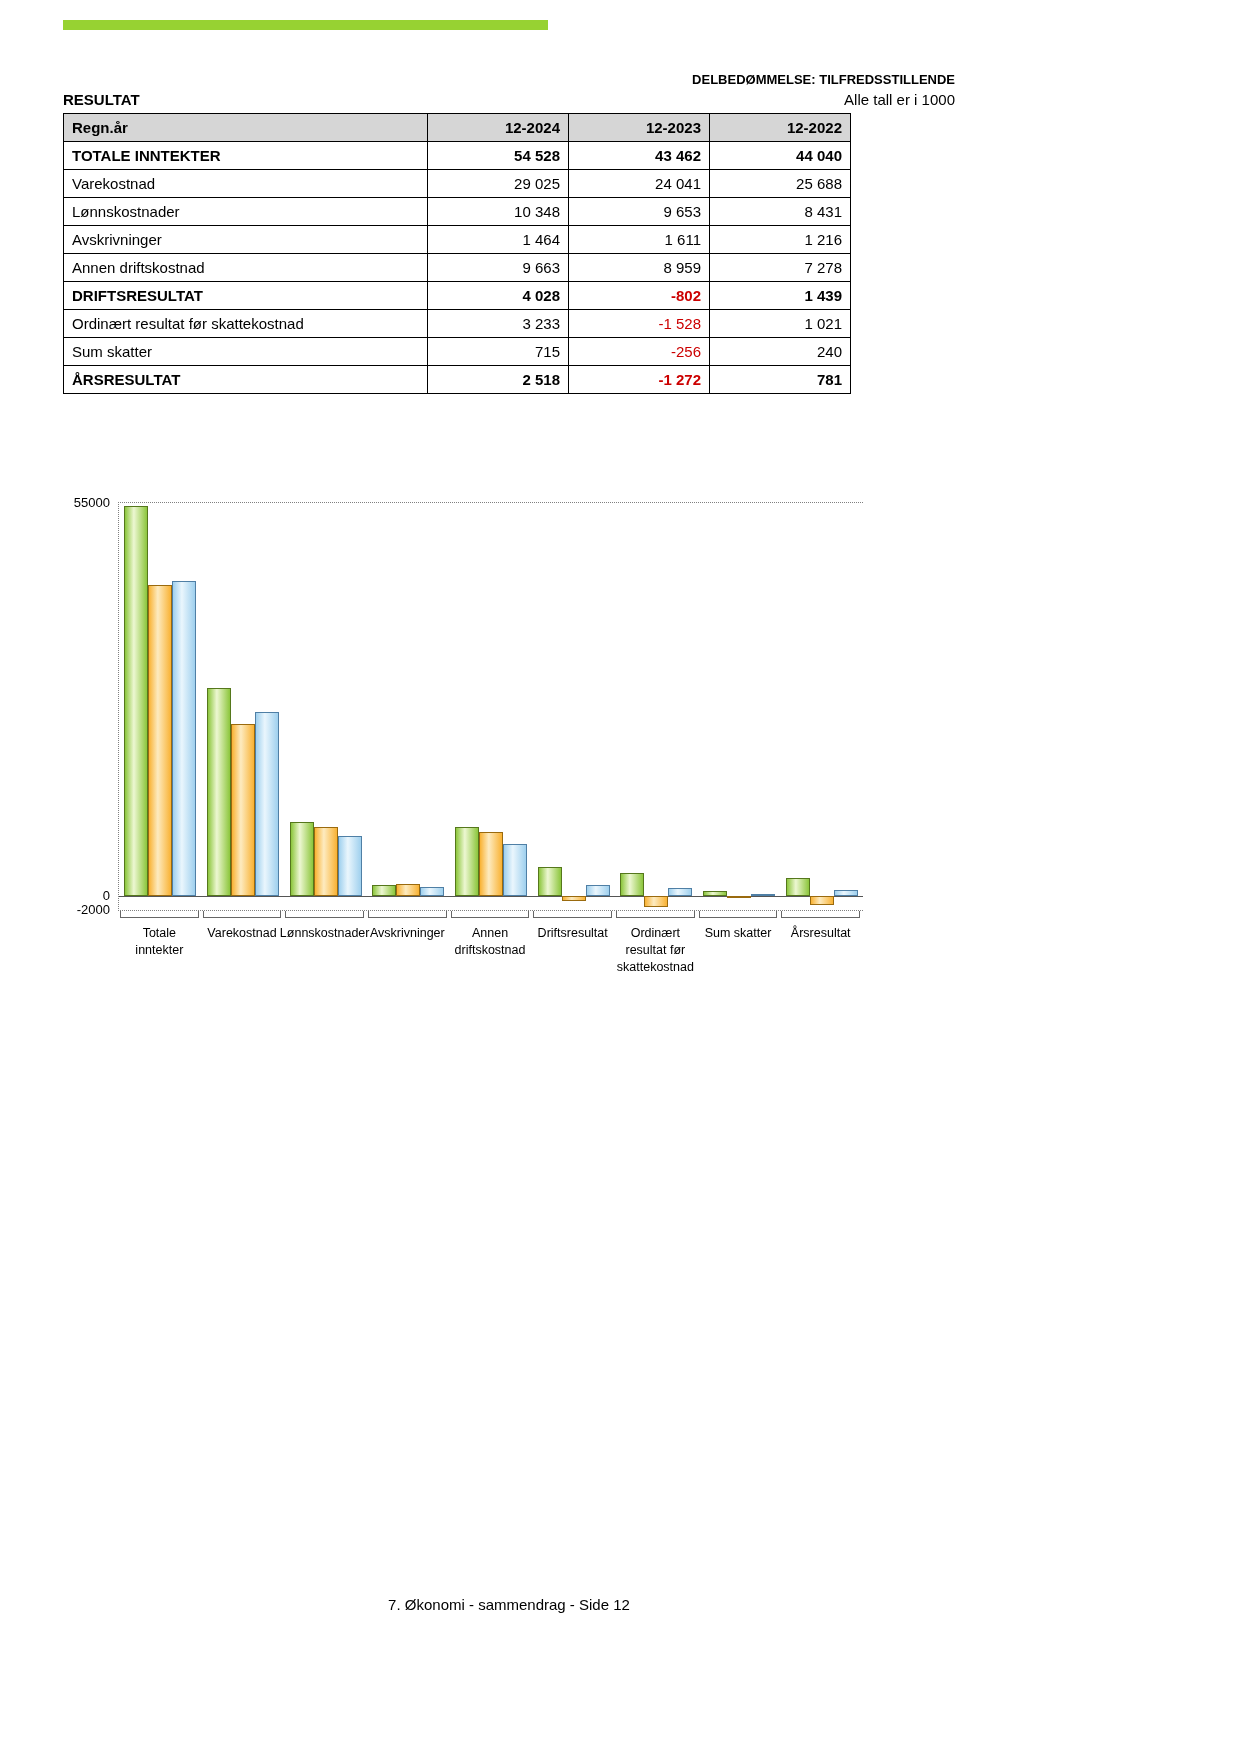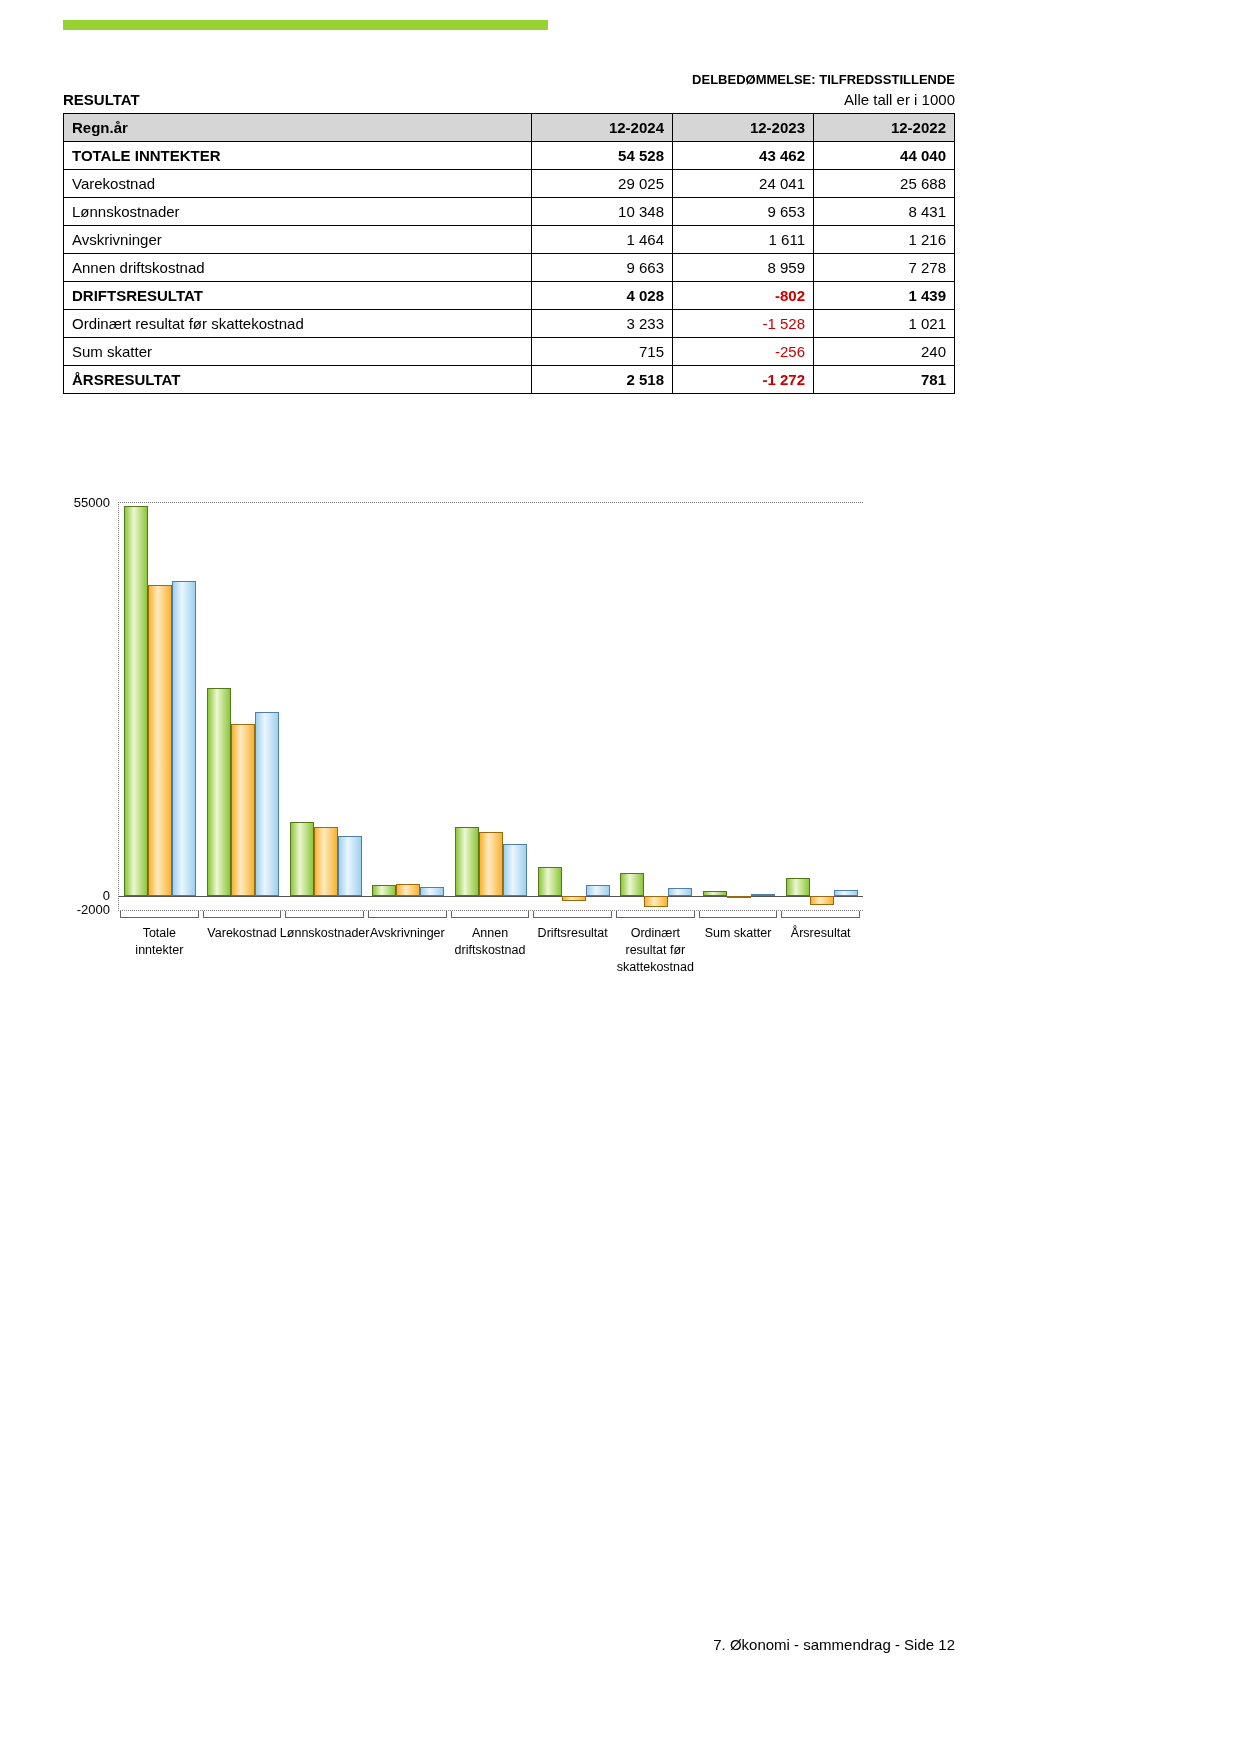--- a/index.html
+++ b/index.html
@@ -31,21 +31,21 @@
     margin: 0; padding-top: 170px;
     font-size: 38px; font-weight: bold; letter-spacing: -1px;
     color: #1c1c1c; white-space: nowrap;
   }
   .accent { margin-top: 20px; width: 485px; height: 10px; background: var(--accent, #97D232); }
 
   .assessment { margin-top: 42px; text-align: right; font-weight: bold; font-size: 13px; }
   .meta { margin-top: 4px; display: flex; justify-content: space-between; align-items: flex-end; font-size: 15px; }
   .meta .sec { font-weight: bold; }
 
-  table { margin-top: 5px; border-collapse: collapse; width: 892px; font-size: 15px; border-radius: 12px; }
+  table { margin-top: 5px; border-collapse: collapse; width: 788px; font-size: 15px; border-radius: 12px; }
   th, td { border: 1px solid #000; padding: 4px 8px; height: 19px; line-height: 19px; }
   th { background: #d6d6d6; text-align: left; font-weight: bold; }
   th.num, td.num { text-align: right; width: 124px; }
   tr.bold td { font-weight: bold; }
   td.neg { color: var(--neg, #CC0000); }
 
   .chart { margin-top: 96px; position: relative; height: 490px; }
   .plot-wrap { position: absolute; left: 55px; top: 12px; width: 744px; }
   .plot {
     position: relative; width: 744px; height: 407px;
@@ -63,22 +63,22 @@
   .xlabels { display: flex; width: 744px; margin-top: 7px; }
   .xlab { flex: 1; text-align: center; font-size: 12.5px; line-height: 1.35; position: relative; }
   .xl-abs { position: absolute; left: 50%; top: 0; transform: translateX(-50%); white-space: nowrap; }
 
   .legend { position: absolute; left: 815px; top: 10px; }
   .legend-item { display: flex; align-items: center; margin-bottom: 9px; }
   .swatch { width: 34px; height: 38px; box-sizing: border-box; border: 1px solid #555; }
   .legend-label { margin-left: 10px; font-size: 13px; }
 
   .footer {
-    position: absolute; top: 1636px; left: 63px; width: 892px;
-    text-align: right; font-size: 15px;
+    position: absolute; top: 1596px; left: 63px; width: 892px;
+    text-align: center; font-size: 15px;
   }
 </style>
 </head>
 <body>
 
 <div class="content">
 
 
   <div class="accent"></div>
 

